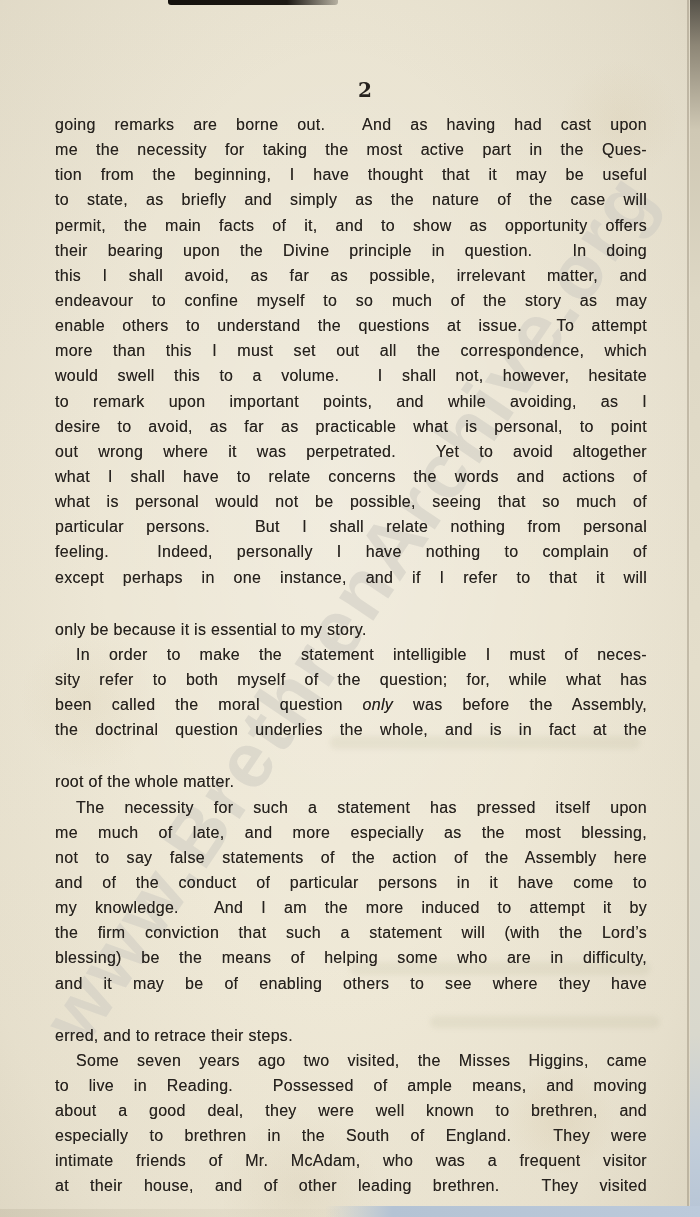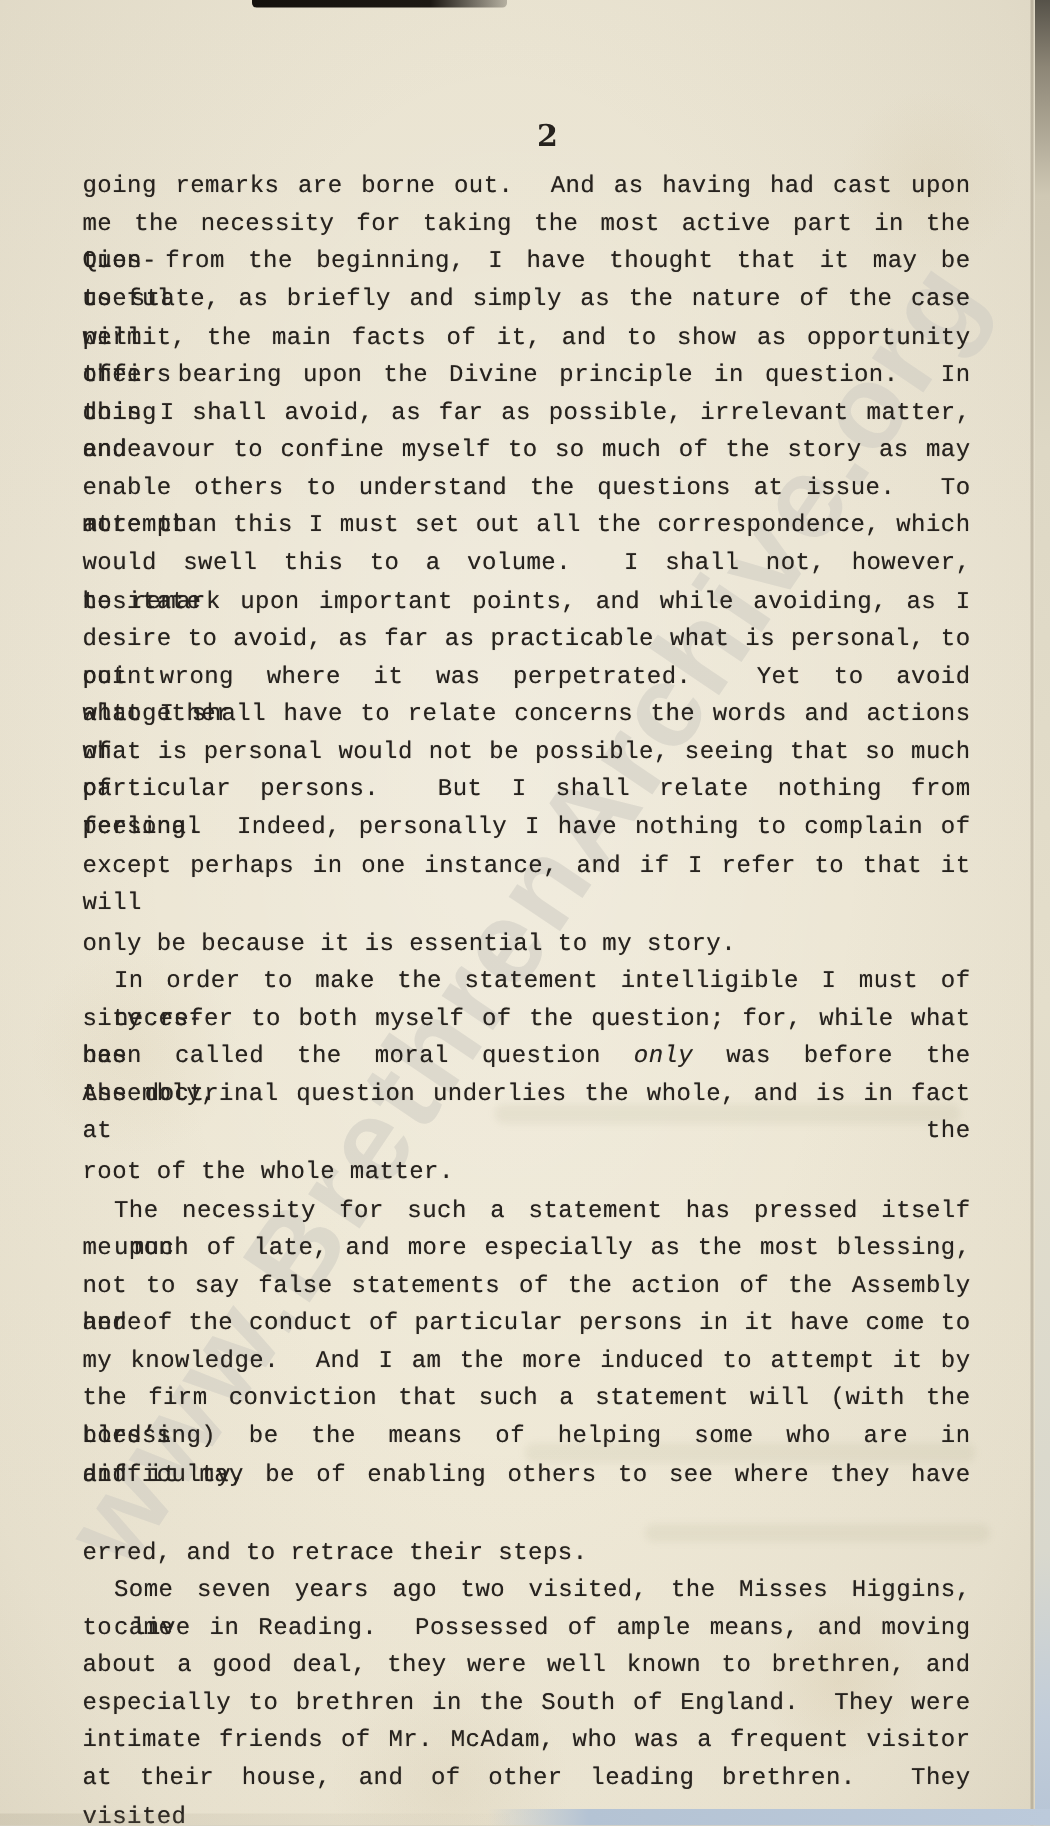--- a/index.html
+++ b/index.html
@@ -45,21 +45,21 @@
     padding-left: 30px; box-sizing: border-box;
     text-align: center;
     font-family: "DejaVu Serif", "Liberation Serif", serif;
     font-weight: 700;
     font-size: 20px;
     color: var(--color-ink, #26221e);
   }
   .text-block {
     position: absolute; z-index: 3;
     left: 55px; top: 112px; width: 592px;
-    font-family: Liberation Mono, monospace;
+    font-family: Liberation Sans, sans-serif;
     font-size: 16px;
     color: var(--color-ink, #26221e);
     letter-spacing: 0.3px;
     text-shadow: 0 0 0.5px rgba(40,35,30,0.55);
   }
   .paragraph { margin: 0; }
   .line {
     line-height: 25.15px;
     height: 25.15px;
     text-align: justify;

